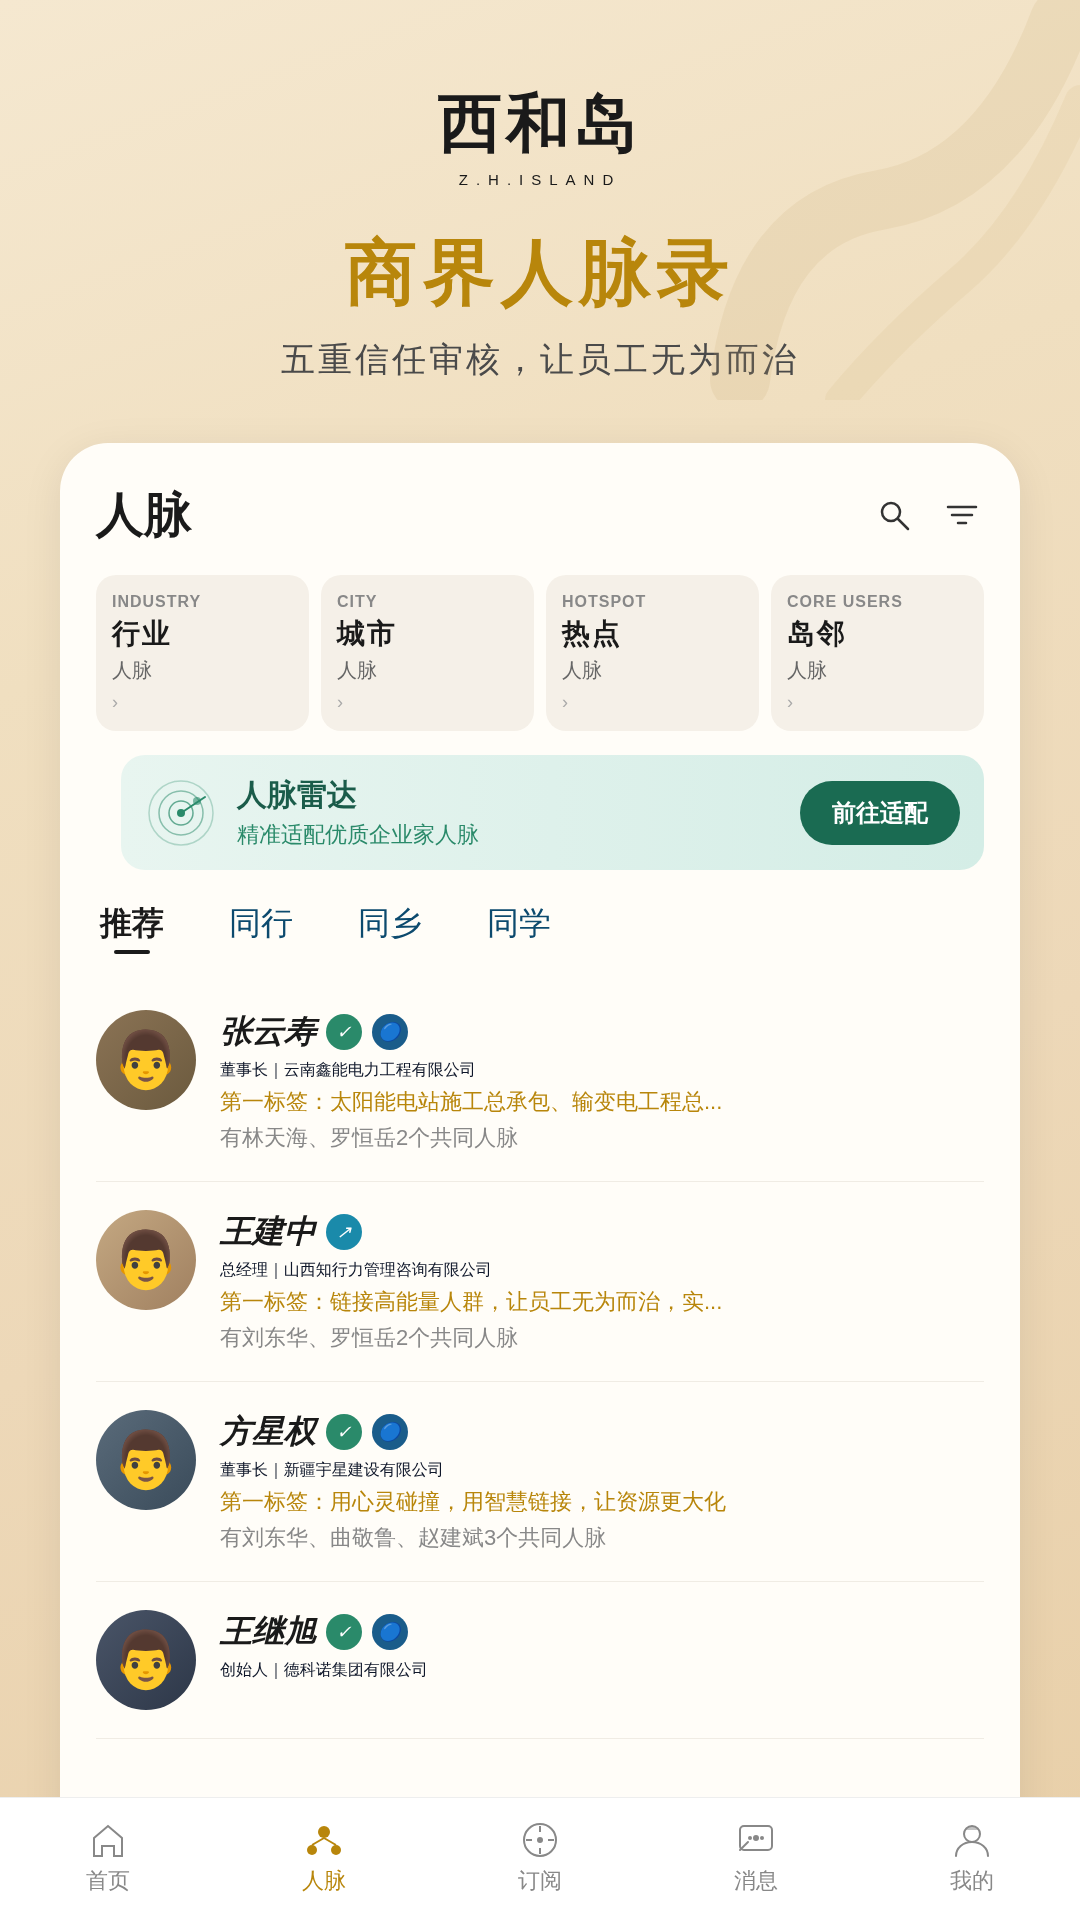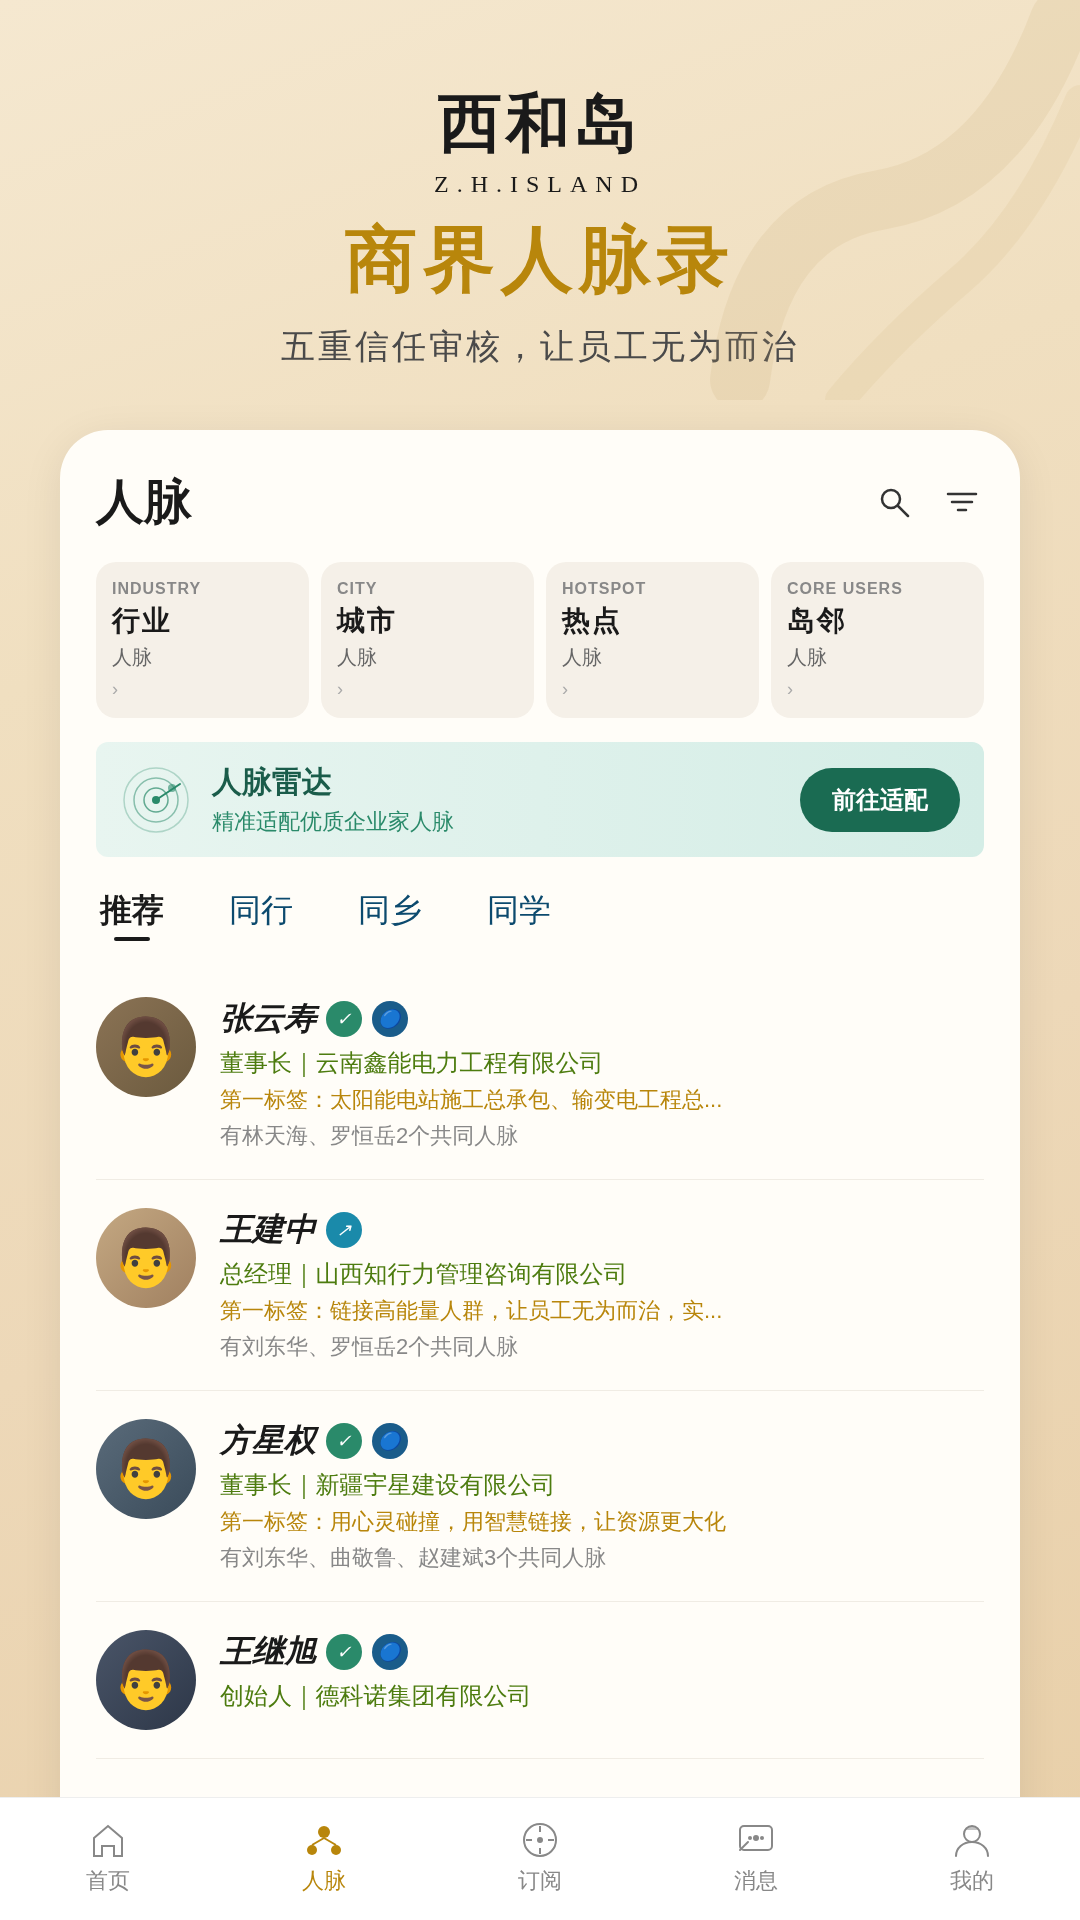--- a/index.html
+++ b/index.html
@@ -27,38 +27,37 @@
       flex-direction: column;
       align-items: center;
       padding-top: 80px;
       padding-bottom: 40px;
     }
 
     .logo-area {
       display: flex;
       flex-direction: column;
       align-items: center;
-      margin-bottom: 14px;
+      margin-bottom: 37px;
     }
 
     .logo-chinese {
       font-size: 64px;
       font-weight: 900;
       color: #1a1a1a;
       letter-spacing: 4px;
       font-family: 'STKaiti', 'KaiTi', serif;
     }
 
     .logo-english {
-      font-size: 24px;
+      font-size: 15px;
       letter-spacing: 8px;
       color: #1a1a1a;
       font-weight: 500;
       margin-top: 4px;
-      font-family: Liberation Serif, serif;
     }
 
     .tagline-main {
       font-size: 72px;
       font-weight: 900;
       color: #b8860b;
       letter-spacing: 6px;
       margin-bottom: 16px;
     }
 
@@ -145,26 +144,27 @@
 
     .category-arrow {
       margin-top: 4px;
       color: #aaa;
       font-size: 18px;
     }
 
     
     .radar-banner {
       background: linear-gradient(90deg, #e8f5f0 0%, #d4ede6 100%);
-      border-radius: 12px;
+      border-radius: 24px;
       padding: 20px 24px;
       display: flex;
       align-items: center;
       justify-content: space-between;
       margin-bottom: 32px;
+      margin-left: 25px;
     }
 
     .radar-left {
       display: flex;
       align-items: center;
       gap: 20px;
     }
 
     .radar-icon {
       width: 72px;
@@ -287,22 +287,22 @@
       background: #2a8a6a;
       color: white;
     }
 
     .badge-b {
       background: #1a5c8a;
       color: white;
     }
 
     .person-title {
-      font-size: 24px;
-      color: #4d7c0f;
+      font-size: 16px;
+      color: #0f172a;
       margin-bottom: 6px;
     }
 
     .person-tag {
       font-size: 22px;
       color: #b8860b;
       margin-bottom: 6px;
       white-space: nowrap;
       overflow: hidden;
       text-overflow: ellipsis;

